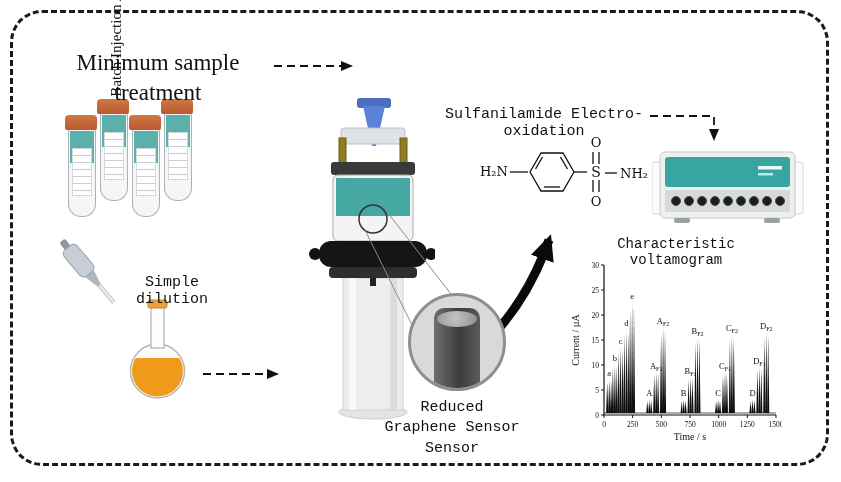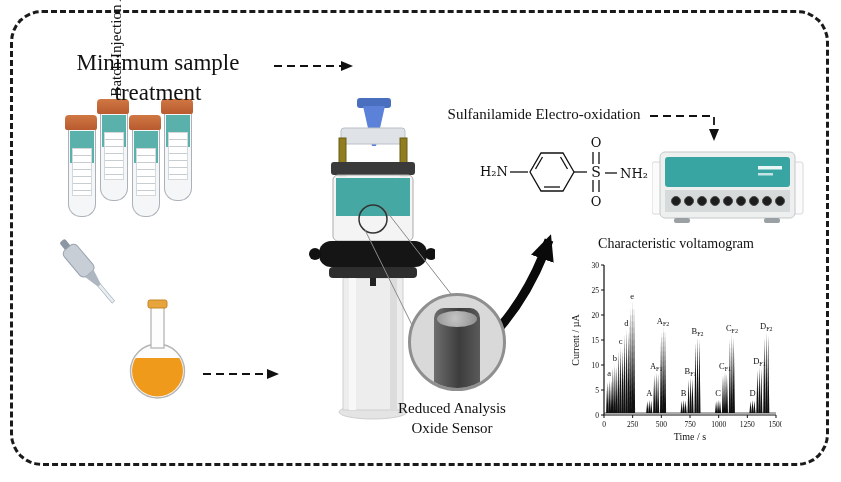--- a/index.html
+++ b/index.html
@@ -3,21 +3,21 @@
 <meta charset="utf-8">
 <style>
   html,body{margin:0;padding:0;background:#fff;}
   #stage{position:relative;width:841px;height:482px;background:#fff;overflow:hidden;
          font-family:"Liberation Serif", serif;color:#111;}
   .frame{position:absolute;left:10px;top:10px;right:12px;bottom:16px;
          border:3px dashed #1a1a1a;border-radius:32px;z-index:0;}
   .h1{position:absolute;font-size:23px;line-height:1.32;text-align:center;z-index:5;}
   #treatment{left:52px;top:48px;width:212px;}
   #application{left:368px;top:48px;width:140px;}
-  .caption{position:absolute;font-size:15px;text-align:center;z-index:5;}
+  .caption{position:absolute;font-size:15px;text-align:center;z-index:5;font-family:Liberation Mono, monospace;}
   #dilution{left:112px;top:274px;width:120px;}
   #sensor-caption{left:382px;top:398px;width:140px;line-height:1.35;}
   #reaction-title{left:428px;top:106px;width:232px;}
   #cell-label{left:169px;top:252px;width:232px;transform:rotate(-90deg);font-size:15px;
               text-align:center;z-index:5;}
   #chart-title{left:568px;top:236px;width:216px;font-size:14px;}
   
   .tube{position:absolute;width:26px;height:88px;border:1.5px solid #aab1b8;
         border-top:none;border-radius:3px 3px 13px 13px;background:#f4f6f7;z-index:2;}
   .tube .cap{position:absolute;left:-4px;top:-13px;width:32px;height:15px;
@@ -70,20 +70,21 @@
 
   <svg class="illus" style="left:50px;top:238px" width="90" height="82" viewBox="0 0 90 82">
     <g transform="rotate(-40 28 18)">
       <rect x="22" y="-4" width="7" height="10" rx="2" fill="#8d97a3"></rect>
       <rect x="17" y="5" width="17" height="34" rx="5" fill="#c7ced6" stroke="#98a2ad"></rect>
       <polygon points="20,39 31,39 27.5,54 23.5,54" fill="#aeb6bf"></polygon>
       <rect x="23.8" y="54" width="3.4" height="22" fill="#e8edf2" stroke="#a9b2bb" stroke-width="0.8"></rect>
     </g>
   </svg>
 
+  <div id="dilution" class="caption">Simple dilution</div>
 
   <svg class="illus" style="left:122px;top:298px" width="72" height="105" viewBox="0 0 72 105">
     <defs>
         <clipPath id="bulb">
           <circle cx="35.5" cy="73" r="25.5"></circle>
         </clipPath>
       </defs>
     <circle cx="35.5" cy="73" r="27" fill="#fcfcfc" stroke="#b5b5b5" stroke-width="1.5"></circle>
     <rect x="8" y="60" width="56" height="42" fill="#f09a1c" clip-path="url(#bulb)"></rect>
     <rect x="29" y="6" width="13" height="44" fill="#fdfdfd" stroke="#b5b5b5" stroke-width="1.3"></rect>
@@ -112,21 +113,21 @@
       <circle cx="126" cy="156" r="6" fill="#111"></circle>
     <rect x="24" y="169" width="88" height="11" rx="4" fill="#2e2e2e"></rect>
   </svg>
 
   <div id="magnifier">
     <div class="elec">
       <div class="face"></div>
     </div>
   </div>
 
-  <div id="sensor-caption" class="caption">Reduced Analysis Oxide Sensor</div>
+  <div id="sensor-caption" class="caption">Reduced Graphene Sensor Sensor</div>
 
   <div id="reaction-title" class="caption">Sulfanilamide Electro-oxidation</div>
 
   <svg id="structure" class="illus" style="left:480px;top:126px" width="175" height="92" viewBox="0 0 175 92">
     <g stroke="#111" stroke-width="1.3" fill="none">
       <line x1="30" y1="46" x2="48" y2="46"></line>
       <path d="M94,46 L83,27 L61,27 L50,46 L61,65 L83,65 Z"></path>
       <line x1="87.5" y1="43" x2="80.5" y2="31"></line>
       <line x1="62.5" y1="31" x2="55.5" y2="43"></line>
       <line x1="64" y1="61" x2="80" y2="61"></line>

